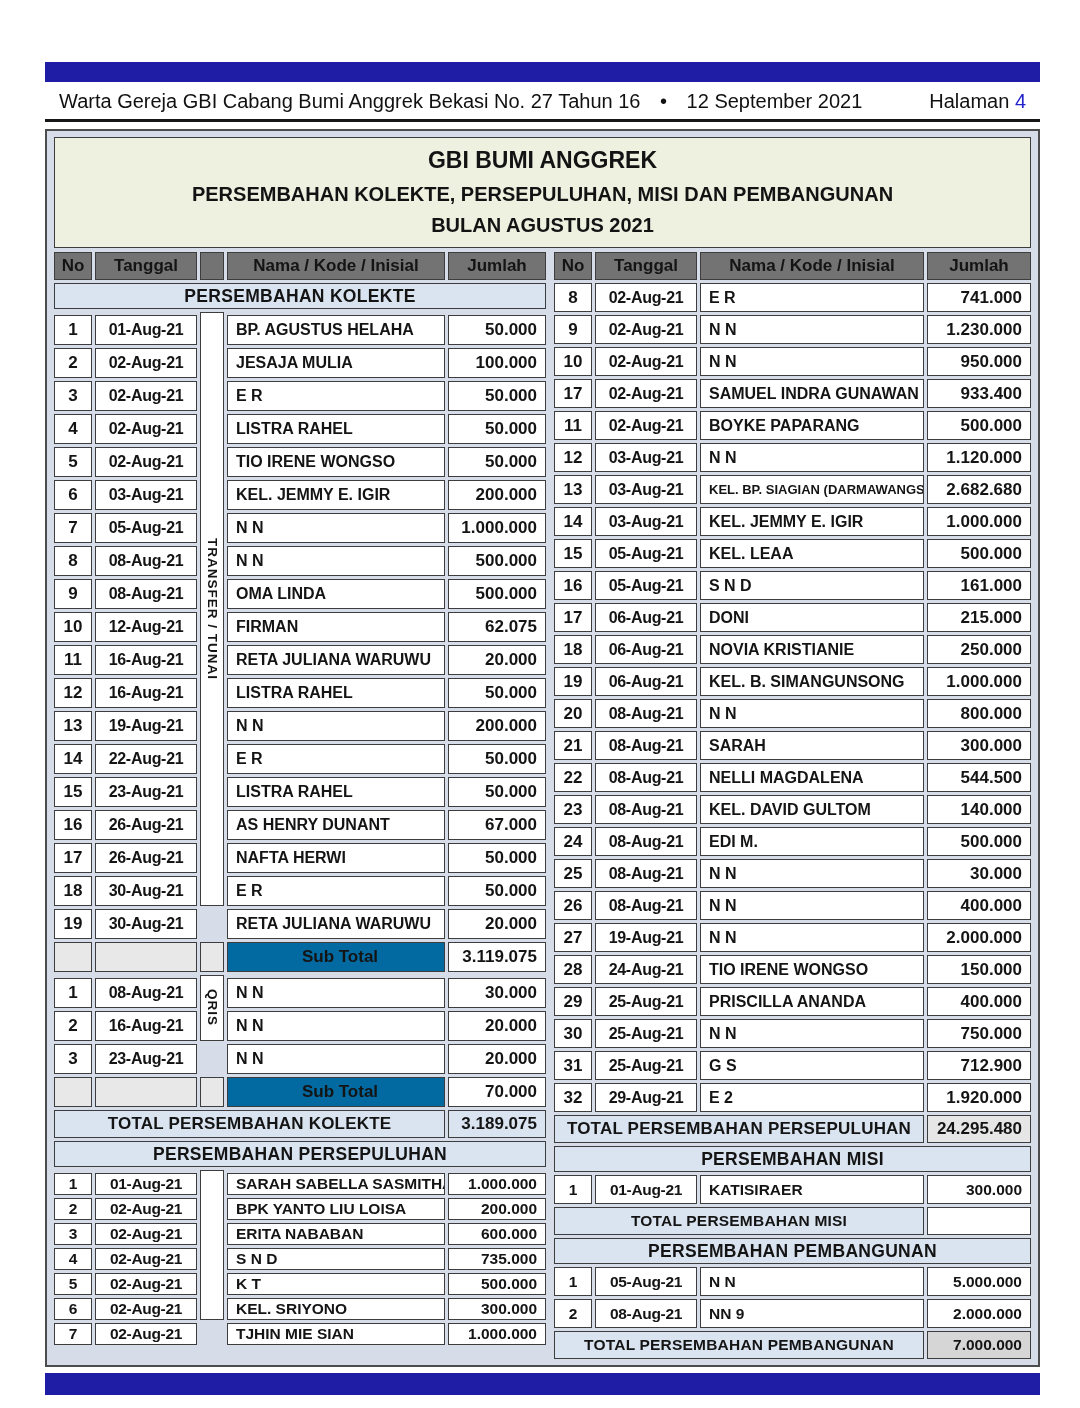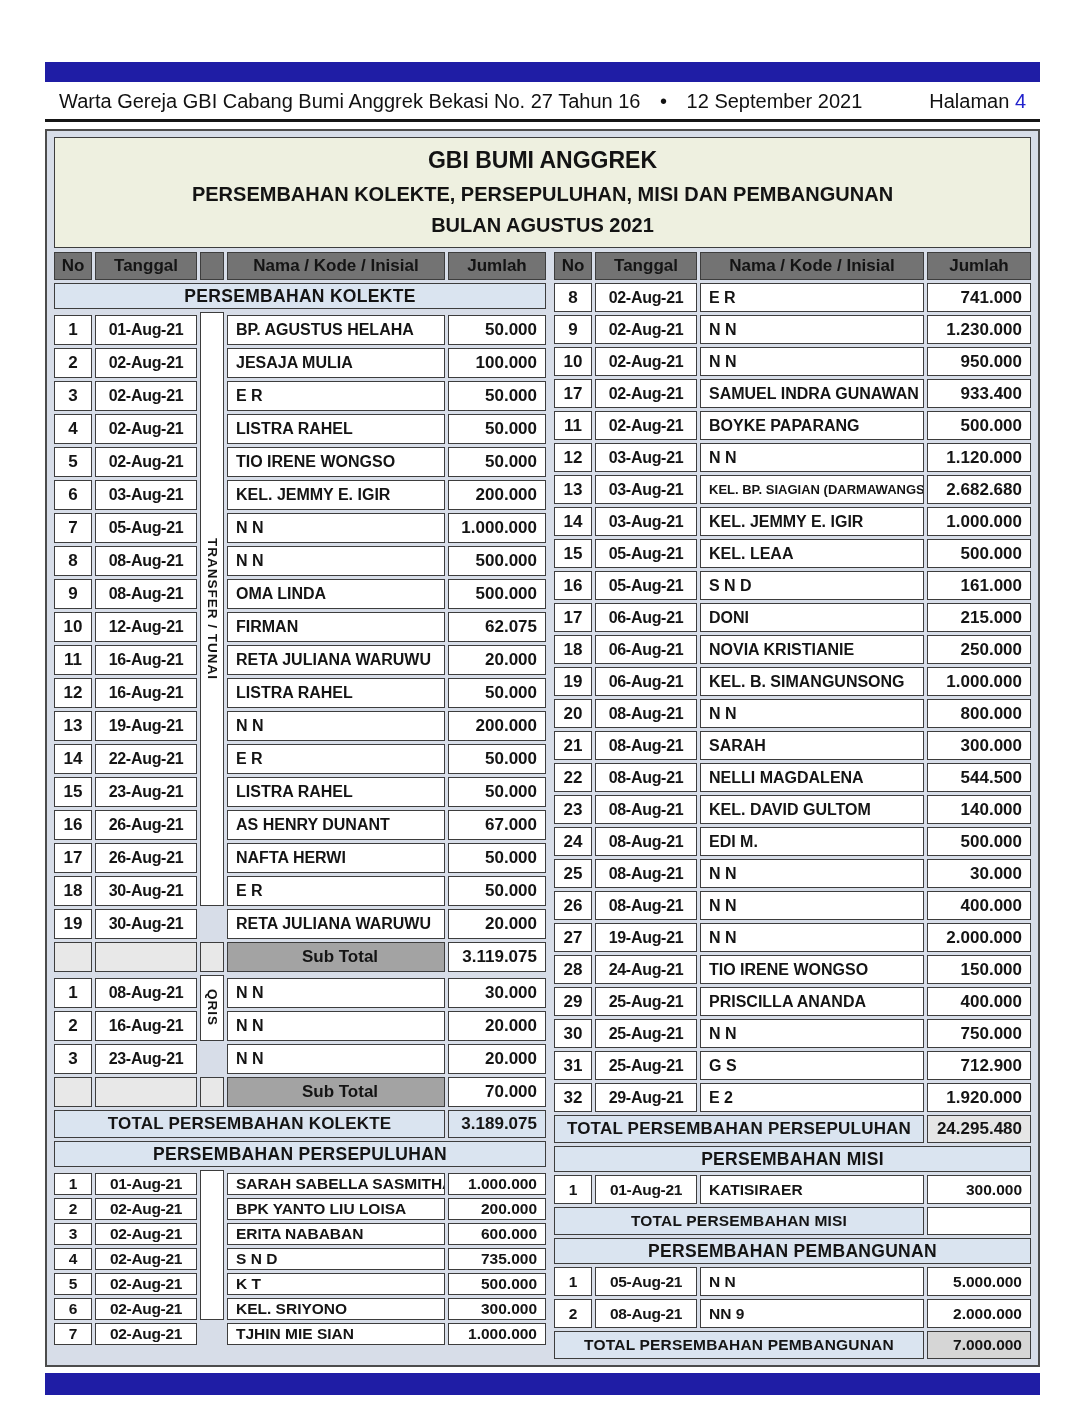--- a/index.html
+++ b/index.html
@@ -48,21 +48,21 @@
   .c.name.fit { font-size:13px; }
   .c.amt  { justify-content:flex-end; padding-right:8px; }
   .c.small { height:22px; font-size:15.5px; }
   .c.hdr  { background:#737373; justify-content:center; height:28px; font-size:17px; }
   .c.section { background:#dae4f0; justify-content:center; height:26px; font-size:17.5px; letter-spacing:0.3px; }
   .c.vlabel {
     justify-content:center; writing-mode:vertical-rl; text-orientation:mixed;
     font-size:13.5px; letter-spacing:1px; height:auto; padding:4px 0;
   }
   .c.fill { background:#e8e8e8; }
-  .c.subtotal-label { background:#a3a3a3; justify-content:center; font-size:17px;padding-left:8px; }
+  .c.subtotal-label { background:#0369a1; justify-content:center; font-size:17px;padding-left:8px; }
   .c.total-label { background:#dae4f0; justify-content:center; height:28px; letter-spacing:0.2px; }
   .c.total-value { height:28px; }
   .c.bg-blue { background:#dae4f0; }
   .c.bg-lightgray { background:#e6e6e6; }
   .c.bg-gray { background:#d6d6d6; }
   .c.bg-white { background:#ffffff; }
 
   
   .botbar { height:22px; background:#1f1da5; margin-top:6px; }
   .dna {

